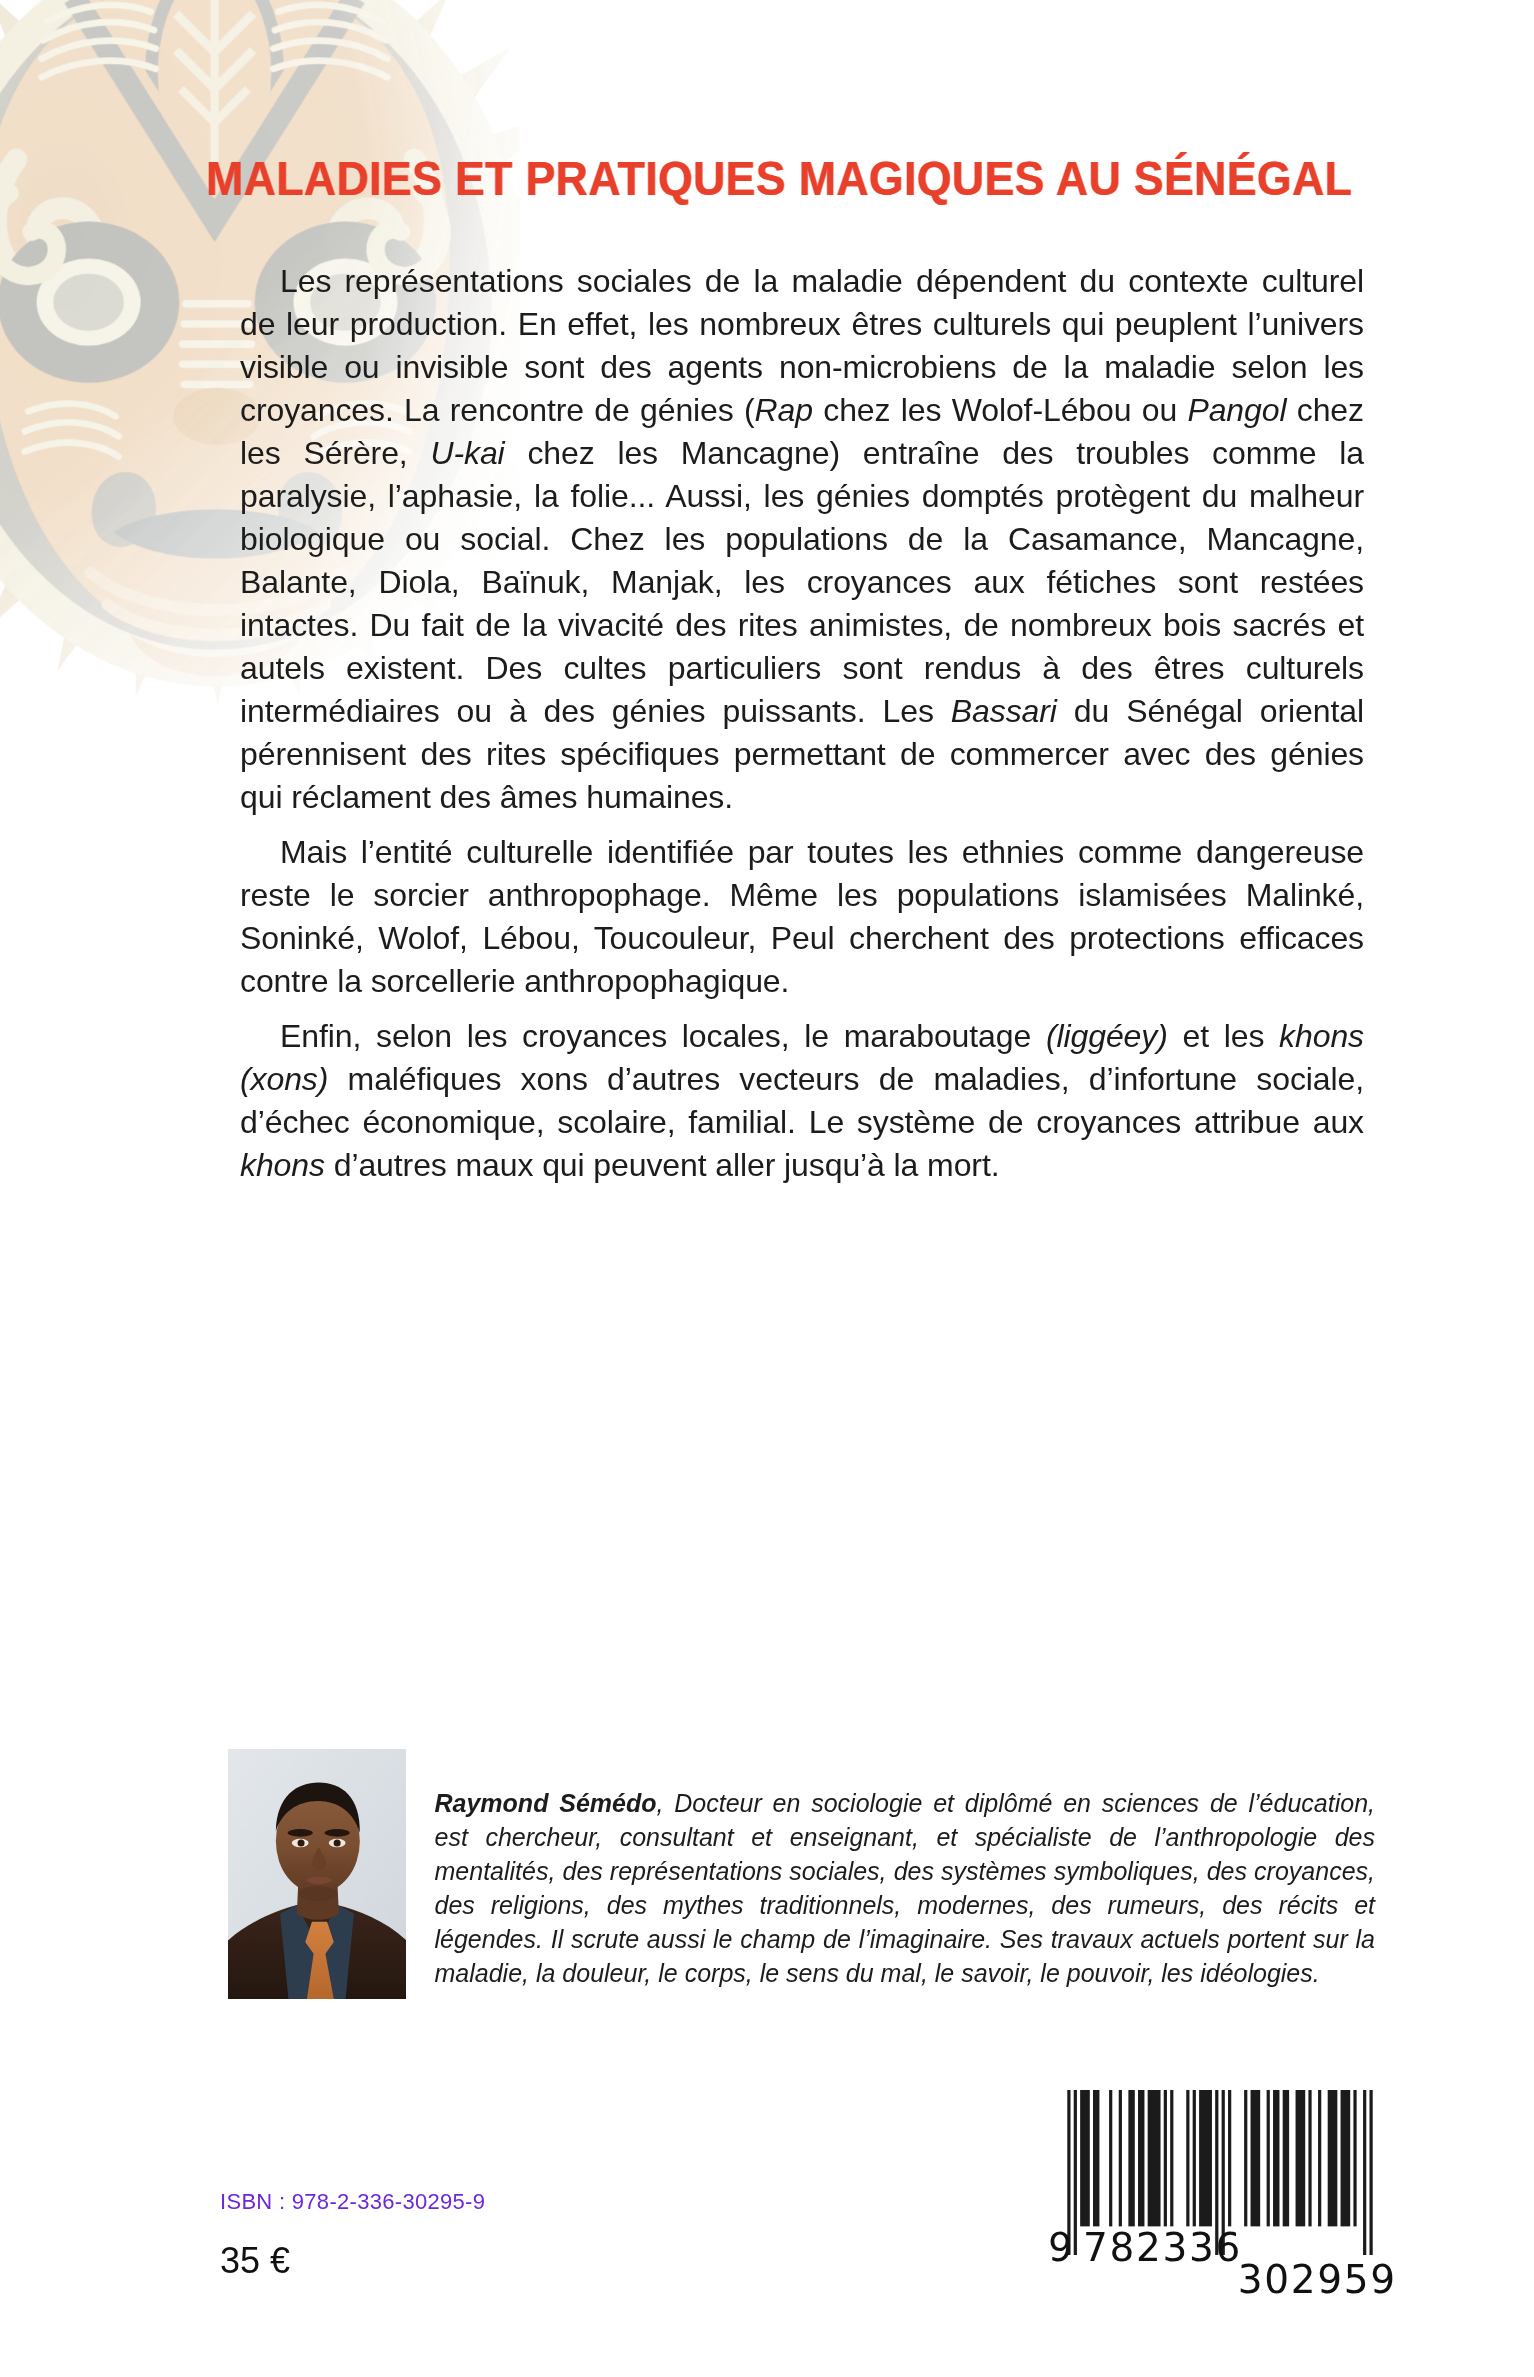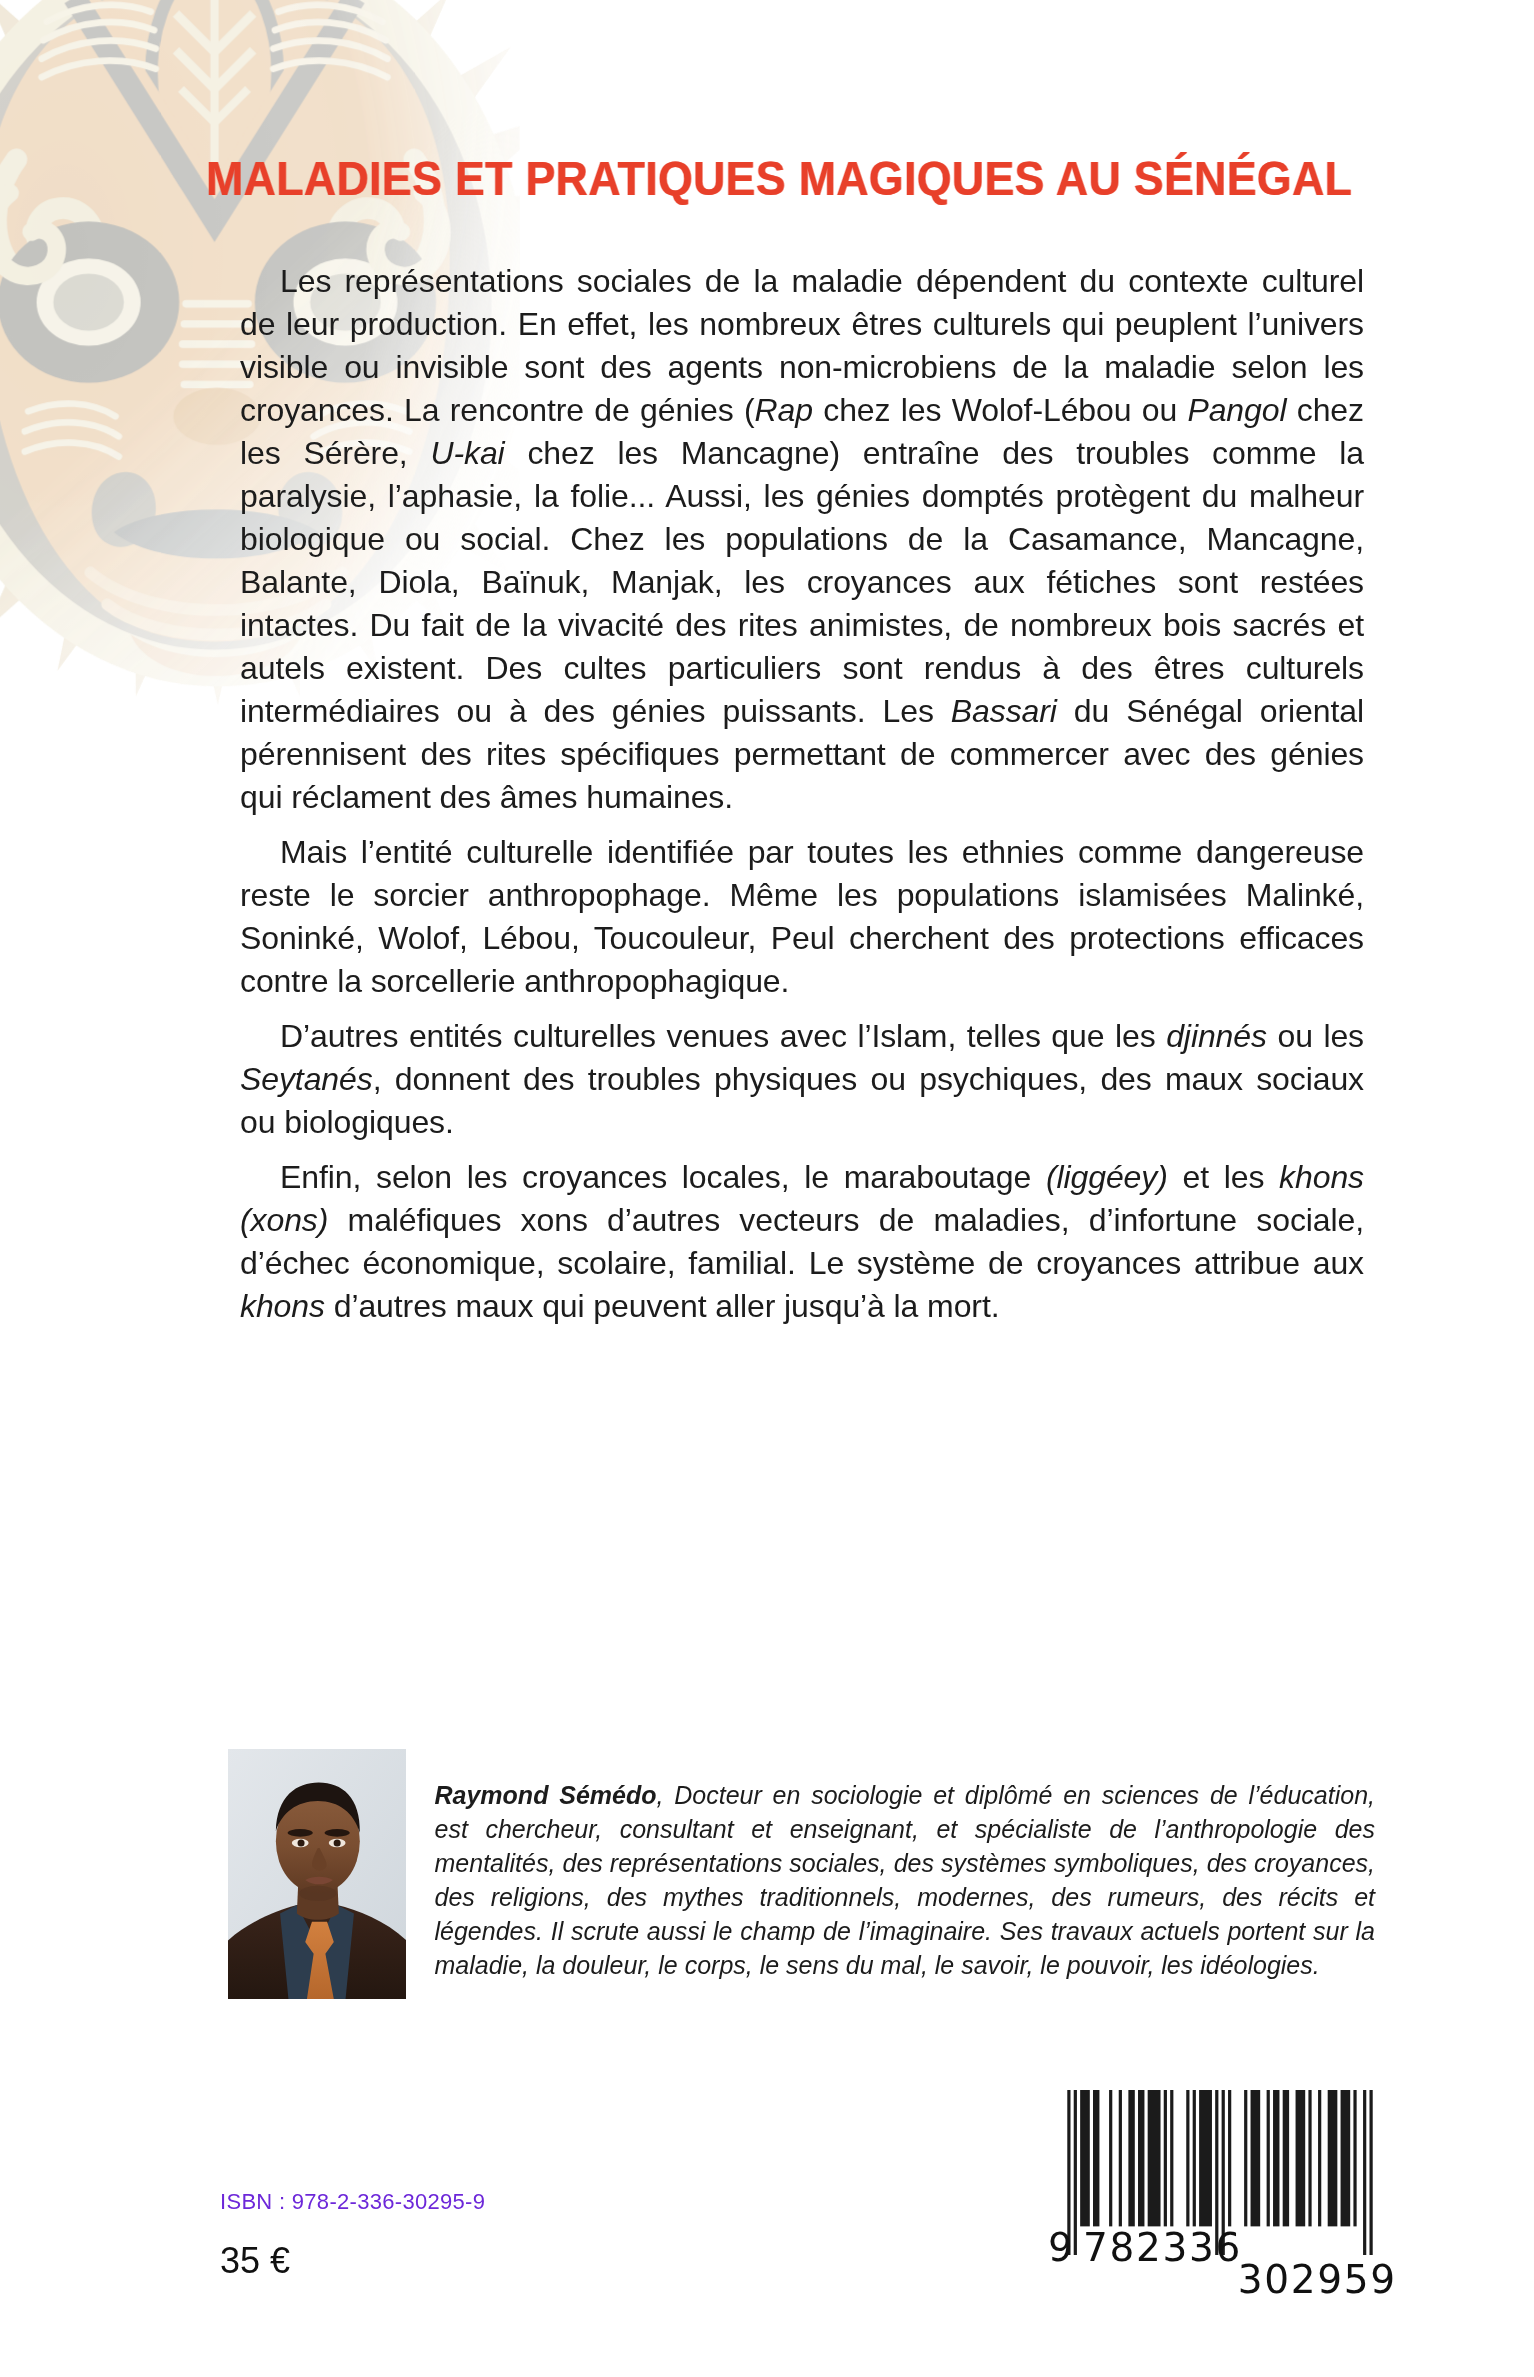--- a/index.html
+++ b/index.html
@@ -73,21 +73,21 @@
   .blurb i { font-style: italic; }
 
   
   .author-block {
     position: absolute;
     left: 228px;
     top: 1749px;
     width: 1147px;
     z-index: 2;
     display: flex;
-    align-items: flex-start;
+    align-items: center;
   }
   .author-photo {
     flex: 0 0 auto;
     width: 178px;
     height: 250px;
     position: relative;
     overflow: hidden;
     background: #d8dde2;
     margin-right: 28.5px;
   }
@@ -305,21 +305,20 @@
       </g>
     </g>
   </svg>
 </div>
 
 <h1 class="cover-title">MALADIES ET PRATIQUES MAGIQUES AU SÉNÉGAL</h1>
 
 <div class="blurb">
   <p><span>Les représentations sociales de la maladie dépendent du contexte culturel de leur production. En effet, les nombreux êtres culturels qui peuplent l’univers visible ou invisible sont des agents non-microbiens de la maladie selon les croyances. La rencontre de génies (</span><i>Rap</i><span> chez les Wolof-Lébou ou </span><i>Pangol</i><span> chez les Sérère, </span><i>U-kai</i><span> chez les Mancagne) entraîne des troubles comme la paralysie, l’aphasie, la folie... Aussi, les génies domptés protègent du malheur biologique ou social. Chez les populations de la Casamance, Mancagne, Balante, Diola, Baïnuk, Manjak, les croyances aux fétiches sont restées intactes. Du fait de la vivacité des rites animistes, de nombreux bois sacrés et autels existent. Des cultes particuliers sont rendus à des êtres culturels intermédiaires ou à des génies puissants. Les </span><i>Bassari</i><span> du Sénégal oriental pérennisent des rites spécifiques permettant de commercer avec des génies qui réclament des âmes humaines.</span></p>
   <p><span>Mais l’entité culturelle identifiée par toutes les ethnies comme dangereuse reste le sorcier anthropophage. Même les populations islamisées Malinké, Soninké, Wolof, Lébou, Toucouleur, Peul cherchent des protections efficaces contre la sorcellerie anthropophagique.</span></p>
-  <p><span>D’autres entités culturelles venues avec l’Islam, telles que les </span><i>djinnés</i><span> ou les </span><i>Seytanés</i><span>, donnent des troubles physiques ou psychiques, des maux sociaux ou biologiques.</span></p>
   <p><span>Enfin, selon les croyances locales, le maraboutage </span><i>(liggéey)</i><span> et les </span><i>khons (xons)</i><span> maléfiques xons d’autres vecteurs de maladies, d’infortune sociale, d’échec économique, scolaire, familial. Le système de croyances attribue aux </span><i>khons</i><span> d’autres maux qui peuvent aller jusqu’à la mort.</span></p>
 </div>
 
 <div class="author-block">
   <div class="author-photo">
     <svg viewBox="0 0 212 298" xmlns="http://www.w3.org/2000/svg" preserveAspectRatio="xMidYMid slice">
       <defs>
         <linearGradient id="bgPhoto" x1="0" y1="0" x2="1" y2="1">
           <stop offset="0%" stop-color="#e3e7eb"></stop>
           <stop offset="100%" stop-color="#cfd6dc"></stop>

